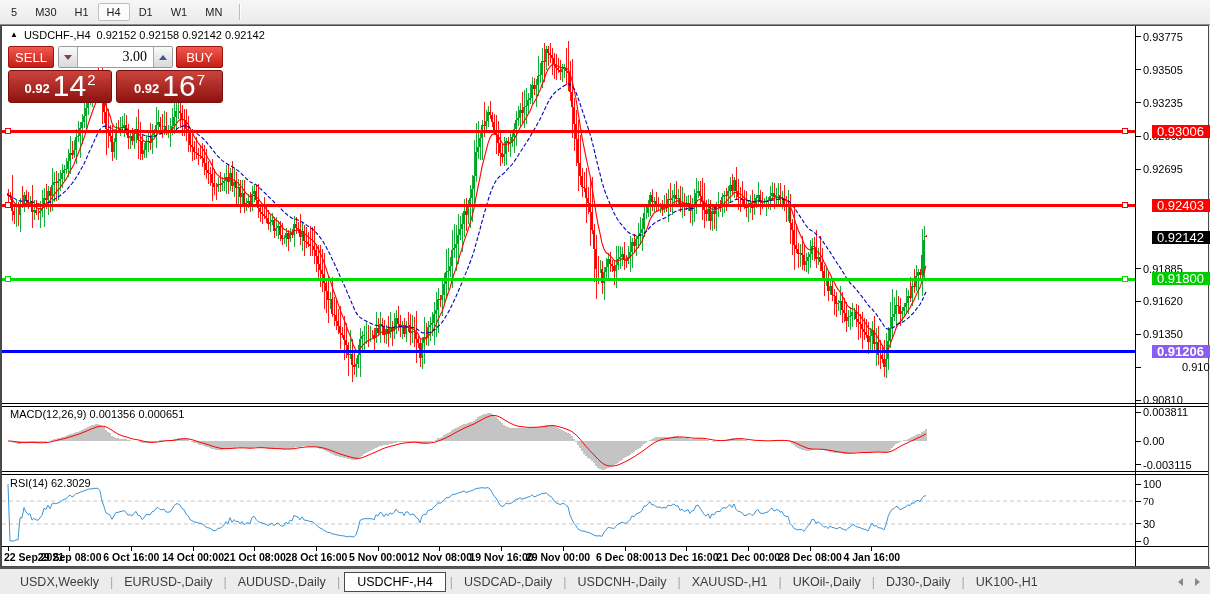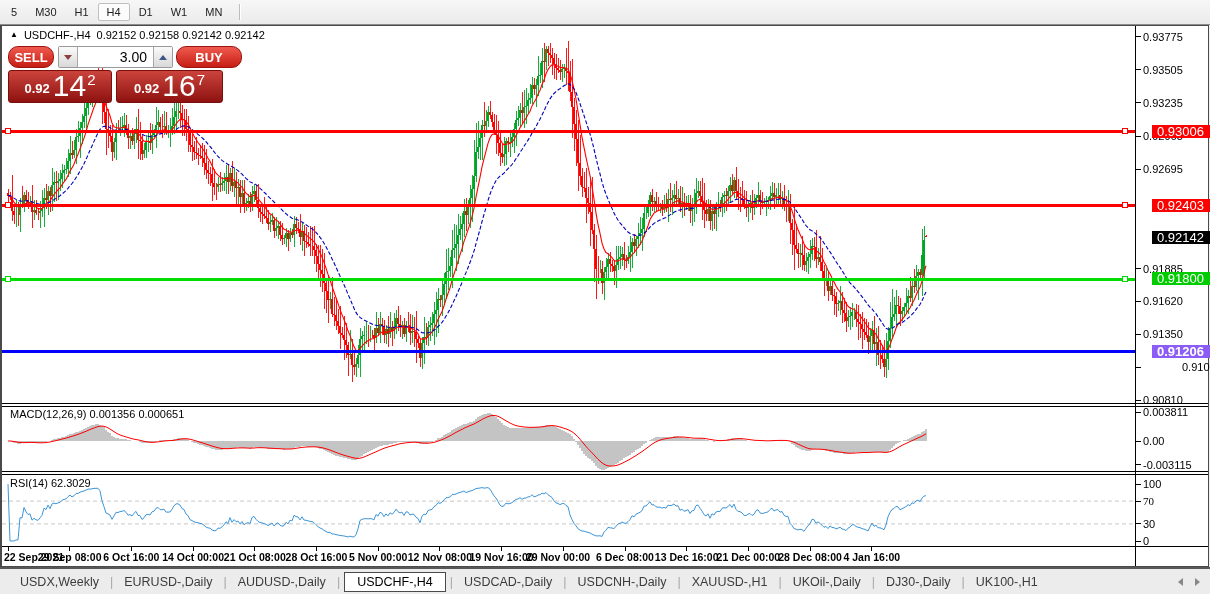--- a/index.html
+++ b/index.html
@@ -24,33 +24,33 @@
   #macd-label{top:382px;}
   #rsi-label{top:451px;}
   .axis-lab{position:absolute;left:1141px;font-size:11px;color:#000;white-space:nowrap;}
   .badge{position:absolute;left:1150px;height:13px;line-height:13px;min-width:62px;
     padding-left:5px;font-size:13px;color:#fff;white-space:nowrap;}
   .time-lab{position:absolute;top:525px;font-size:10.5px;font-weight:700;color:#000;white-space:nowrap;}
   
   #trade-panel{position:absolute;left:6px;top:20px;width:215px;height:57px;}
   .btn{position:absolute;top:0;height:22px;display:flex;align-items:center;justify-content:center;
     color:#fff;font-size:13px;background:linear-gradient(#f05a4e,#c61d15);
-    border:1px solid #9c1410;border-radius:10px;box-sizing:border-box;cursor:pointer;font-weight:bold;}
+    border:1px solid #9c1410;border-radius:2px;box-sizing:border-box;cursor:pointer;}
   #sell-btn{left:0;width:46px;}
-  #buy-btn{left:168px;width:66px;text-align:center;}
+  #buy-btn{left:168px;width:47px;text-align:center;}
   #spin-group{position:absolute;left:50px;top:0;width:115px;height:22px;
     border:1px solid #9a9a9a;border-radius:2px;display:flex;box-sizing:border-box;background:#e4e4e4;}
   .spin{width:18px;display:flex;align-items:center;justify-content:center;
     background:linear-gradient(#fafafa,#d9d9d9);cursor:pointer;}
   .tri-dn{width:0;height:0;border-left:4px solid transparent;border-right:4px solid transparent;
     border-top:5px solid #8a4040;}
   .tri-up{width:0;height:0;border-left:4px solid transparent;border-right:4px solid transparent;
     border-bottom:5px solid #40558a;}
   #vol{flex:1;border:none;border-left:1px solid #a8a8a8;border-right:1px solid #a8a8a8;
-    font-family:Liberation Sans, sans-serif;font-size:14px;text-align:right;
+    font-family:Liberation Serif, serif;font-size:14px;text-align:right;
     padding:0 6px;outline:none;background:#fff;min-width:0;}
   .bigprice{position:absolute;top:24px;height:33px;border-radius:3px;
     background:linear-gradient(#cb443c,#8e1210);border:1px solid #7a0e0c;box-sizing:border-box;
     display:flex;align-items:flex-end;justify-content:center;padding-bottom:3px;color:#fff;cursor:pointer;}
   #big-sell{left:0;width:104px;}
   #big-buy{left:108px;width:107px;}
   .bp-small{font-size:13px;font-weight:700;margin-right:3px;margin-bottom:3px;}
   .bp-big{font-size:30px;line-height:26px;}
   .bp-sup{font-size:15px;transform:translateY(-11px);margin-left:1px;}
   

